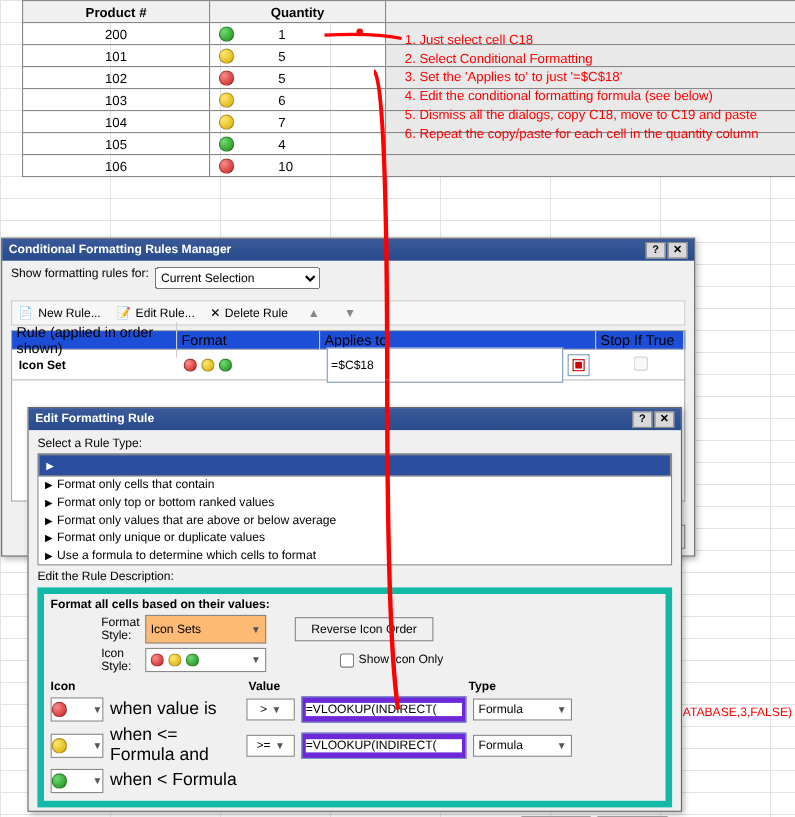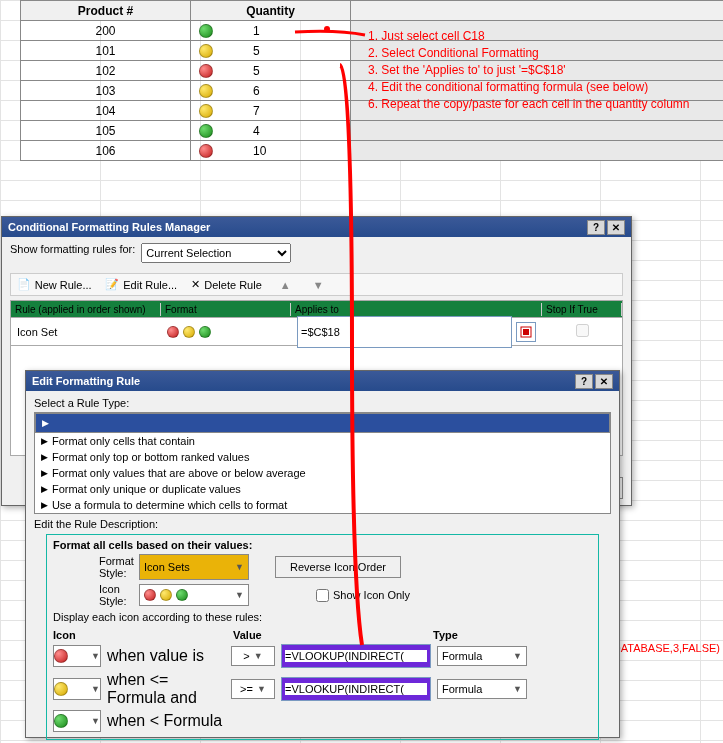--- a/index.html
+++ b/index.html
@@ -31,42 +31,42 @@
   .tb-btn { width:18px; height:15px; background:#d9d9d9; border:1px solid #888; display:flex; align-items:center; justify-content:center; font-size:10px; color:#000;}
   .dlg-body { padding: 6px 8px; }
 
   
   .mgr { left: 1px; top: 216px; width: 631px; height: 290px; }
   .mgr .row1 { display:flex; align-items:flex-start; gap:6px; margin-bottom:10px;}
   .mgr select { height:20px; font-size:11px; }
   .toolbar { display:flex; align-items:center; gap:14px; border:1px solid #ccc; padding:4px 6px; background:#f7f7f7; margin-bottom:4px;}
   .toolbar .tbtn { display:flex; align-items:center; gap:4px; cursor:pointer; }
   .toolbar .arrow { color:#888; padding:0 4px;}
-  .rules-header { display:flex; border:1px solid #aaa; background:#15803d; height:18px; align-items:center; font-size:10px;}
+  .rules-header { display:flex; border:1px solid #aaa; background:#1d4ed8; height:18px; align-items:center; font-size:13px;}
   .rules-header > div { border-right:1px solid #ccc; padding:1px 4px; }
   .rh-rule { width:150px;} .rh-fmt{width:130px;} .rh-app{flex:1;} .rh-stop{width:80px;}
   .rule-row { display:flex; align-items:center; border:1px solid #aaa; border-top:none; height:28px; background:#fff;}
   .rule-row > div { padding:2px 6px; }
-  .rr-name {width:150px;} .rr-fmt{width:130px; display:flex; gap:4px; align-items:center;} .rr-app{flex:1; display:flex; align-items:center; gap:4px;} .rr-stop{width:80px; text-align:center;}
+  .rr-name {width:150px;font-weight:bold;} .rr-fmt{width:130px; display:flex; gap:4px; align-items:center;} .rr-app{flex:1; display:flex; align-items:center; gap:4px;} .rr-stop{width:80px; text-align:center;}
   .ref-input { flex:1; height:32px; border:1px solid #7a9ac0; padding:1px 3px; font-size:11px; background:#fff;}
   .ref-btn { width:20px; height:20px; border:1px solid #7a9ac0; background:#fff; display:flex; align-items:center; justify-content:center;}
   .mgr-footer { position:absolute; bottom:6px; right:8px; display:flex; gap:6px;}
   .btn { height:22px; padding:0 14px; border:1px solid #888; background:#f0f0f0; font-size:11px;}
 
   
   .edit { left: 25px; top: 370px; width: 595px; height: 368px; }
-  .group { border:1px solid #14b8a6; margin:4px 12px; padding:4px 6px;}
+  .group { border:6px solid #14b8a6; margin:4px 0; padding:4px 6px;}
   .rtype-list { border:1px solid #888; background:#fff; margin-top:3px;}
   .rtype-list .rt { padding:2px 6px; display:flex; align-items:center; gap:4px;}
   .rtype-list .rt.sel { background:#2b4f9e; color:#fff;}
   .tri { font-size:9px;}
   .desc-label { margin:4px 0 2px 0; }
   .form-row { display:flex; align-items:center; gap:6px; margin:3px 0;}
   .form-row label { width:80px;padding-left:46px;}
-  .sel { height:20px; border:1px solid #888; background:#eab308; padding:12px 4px; display:flex; align-items:center;}
+  .sel { height:20px; border:1px solid #888; background:#fdba74; padding:12px 4px; display:flex; align-items:center;}
   .sel.w110{width:110px;}
   .iconsel { width:110px; height:22px; border:1px solid #888; background:#fff; display:flex; align-items:center; gap:4px; padding:0 4px;}
   .chev { margin-left:auto; font-size:9px; color:#555;}
   .chk { display:flex; align-items:center; gap:4px;}
   .icon-rules-header { display:flex; font-weight:bold; margin-top:6px;}
   .irh-icon{width:180px;} .irh-val{width:200px;} .irh-type{width:120px;}
   .icon-rule-row { display:flex; align-items:center; margin:3px 0; gap:6px;}
   .ir-iconbox { width:48px; height:22px; border:1px solid #888; background:#fff; display:flex; align-items:center; justify-content:center; gap:2px;}
   .ir-text { font-size:16px; }
   .ir-op { width:44px; height:20px; border:1px solid #888; background:#fff; display:flex; align-items:center; justify-content:center;}
@@ -169,20 +169,21 @@
         </tr>
   </tbody>
     </table>
 </div>
 
 <div class="ann" style="left:368px; top:28px;">
   <div>1. Just select cell C18</div>
   <div>2. Select Conditional Formatting</div>
   <div>3. Set the 'Applies to' to just '=$C$18'</div>
   <div>4. Edit the conditional formatting formula (see below)</div>
+  <div>5. Dismiss all the dialogs, copy C18, move to C19 and paste</div>
   <div>6. Repeat the copy/paste for each cell in the quantity column</div>
 </div>
 <div class="ann" style="left:370px; top:640px; font-size:11px;">=VLOOKUP(INDIRECT("B"&amp;ROW()),PRODUCT_DATABASE,3,FALSE)</div>
 
 <div class="dialog mgr">
   <div class="titlebar">
     <span>Conditional Formatting Rules Manager</span>
     <div class="tb-btns">
       <div class="tb-btn">?</div>
       <div class="tb-btn">✕</div>
@@ -295,21 +296,20 @@
           <span class="iconcirc red" style="width:12px;height:12px;margin:0;"></span>
           <span class="iconcirc yellow" style="width:12px;height:12px;margin:0;"></span>
           <span class="iconcirc green" style="width:12px;height:12px;margin:0;"></span>
           <span class="chev">▼</span>
         </div>
         <div class="chk" style="margin-left:20px;padding-left:41px;">
           <input type="checkbox" style="">
           <span>Show Icon Only</span>
         </div>
       </div>
-      <div style="margin-top:4px;">Display each icon according to these rules:</div>
 
       <div class="icon-rules-header">
         <div class="irh-icon">Icon</div>
         <div class="irh-val">Value</div>
         <div class="irh-type">Type</div>
       </div>
 
       <div class="icon-rule-row">
         <div class="ir-iconbox">
             <span class="iconcirc red" style="width:14px;height:14px;margin:0;"></span>

